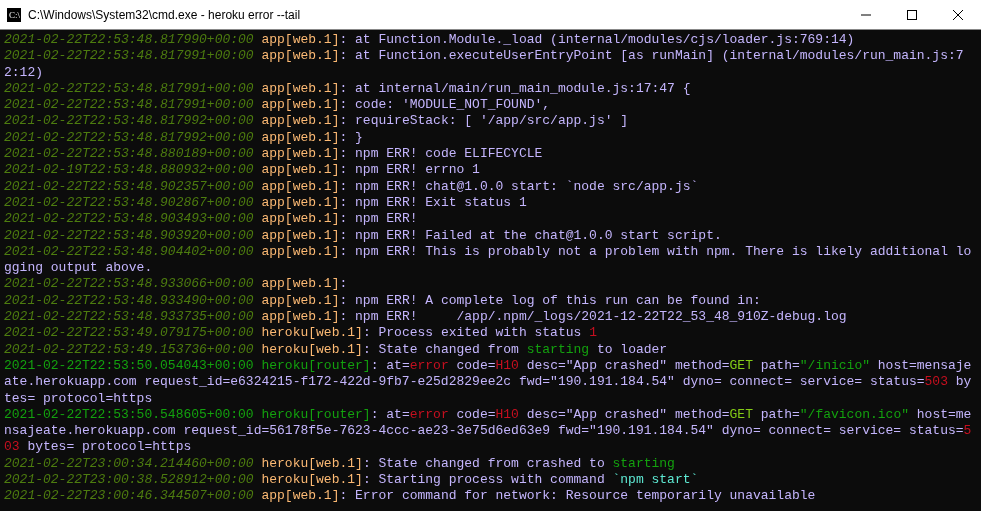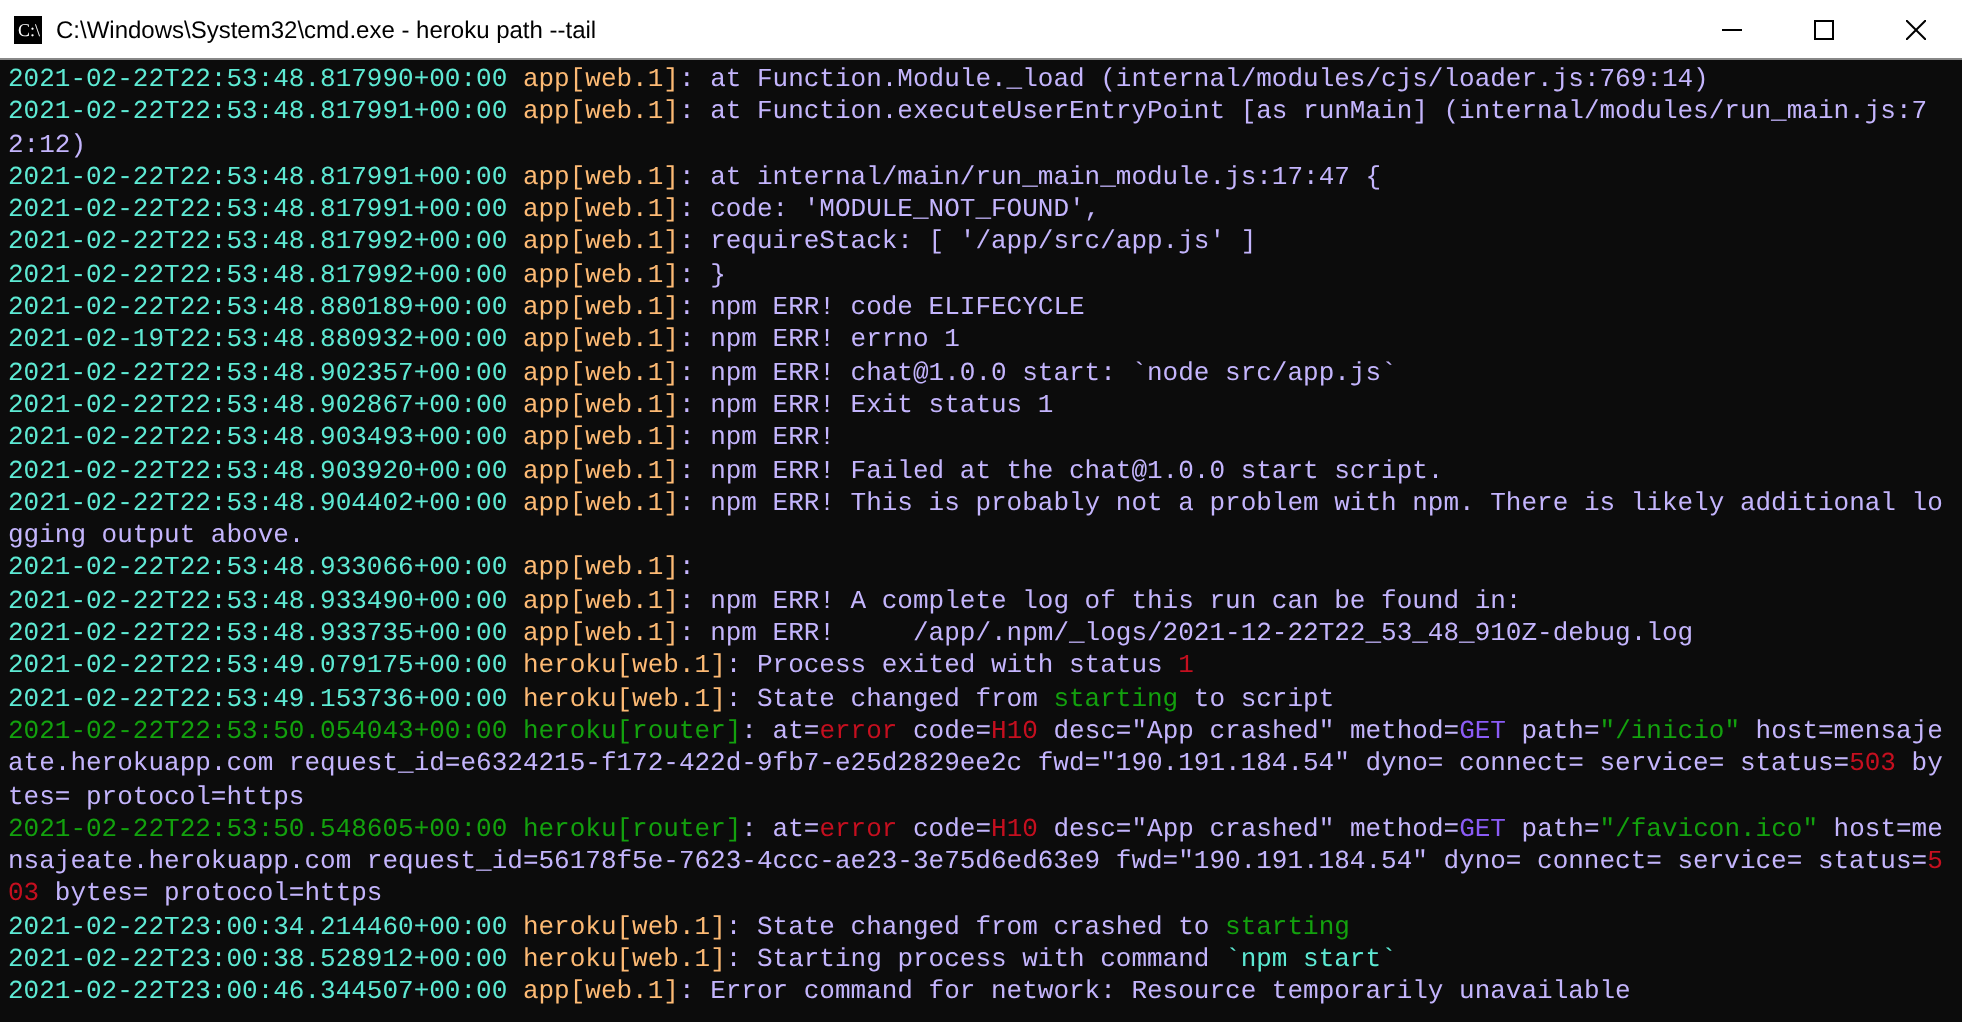--- a/index.html
+++ b/index.html
@@ -45,39 +45,39 @@
   }
   .terminal {
     flex: 1;
     background: #0c0c0c;
     padding: 2px 4px;
     overflow: hidden;
     line-height: 16.3px;
     white-space: pre;
     letter-spacing: 0;
   }
-  .ts { color: #5eead4; }        
+  .ts { color: #4d7c0f; font-style: italic; }        
   .src { color: #fdba74; }       
   .msg { color: #c4b5fd; }       
   .green { color: #13a10e; text-align: right; }
   .red { color: #c50f1f; }
-  .purple { color: #8b5cf6; }
+  .purple { color: #84cc16; }
   .yellow { color: #5eead4; }
 </style>
 </head>
 <body>
 
 <div class="titlebar">
   <span class="icon">
     <svg width="14" height="14" viewBox="0 0 14 14">
         <rect x="0" y="0" width="14" height="14" fill="#000"></rect>
         <text x="2" y="10" font-size="9" fill="#fff" font-family="Consolas">C:\</text>
       </svg>
   </span>
-  <span class="title">C:\Windows\System32\cmd.exe - heroku  path --tail</span>
+  <span class="title">C:\Windows\System32\cmd.exe - heroku  error --tail</span>
   <div class="winbtns">
     <div class="winbtn">
       <svg width="10" height="10">
           <line x1="0" y1="5" x2="10" y2="5" stroke="#000" stroke-width="1"></line>
         </svg>
     </div>
     <div class="winbtn">
       <svg width="10" height="10">
           <rect x="0.5" y="0.5" width="9" height="9" fill="none" stroke="#000" stroke-width="1"></rect>
         </svg>
@@ -101,19 +101,19 @@
 <span class="ts">2021-02-19T22:53:48.880932+00:00</span> <span class="src">app[web.1]</span><span class="msg">: npm ERR! errno 1</span>
 <span class="ts">2021-02-22T22:53:48.902357+00:00</span> <span class="src">app[web.1]</span><span class="msg">: npm ERR! chat@1.0.0 start: `node src/app.js`</span>
 <span class="ts">2021-02-22T22:53:48.902867+00:00</span> <span class="src">app[web.1]</span><span class="msg">: npm ERR! Exit status 1</span>
 <span class="ts">2021-02-22T22:53:48.903493+00:00</span> <span class="src">app[web.1]</span><span class="msg">: npm ERR!</span>
 <span class="ts">2021-02-22T22:53:48.903920+00:00</span> <span class="src">app[web.1]</span><span class="msg">: npm ERR! Failed at the chat@1.0.0 start script.</span>
 <span class="ts">2021-02-22T22:53:48.904402+00:00</span> <span class="src">app[web.1]</span><span class="msg">: npm ERR! This is probably not a problem with npm. There is likely additional logging output above.</span>
 <span class="ts">2021-02-22T22:53:48.933066+00:00</span> <span class="src">app[web.1]</span><span class="msg">:</span>
 <span class="ts">2021-02-22T22:53:48.933490+00:00</span> <span class="src">app[web.1]</span><span class="msg">: npm ERR! A complete log of this run can be found in:</span>
 <span class="ts">2021-02-22T22:53:48.933735+00:00</span> <span class="src">app[web.1]</span><span class="msg">: npm ERR!     /app/.npm/_logs/2021-12-22T22_53_48_910Z-debug.log</span>
 <span class="ts">2021-02-22T22:53:49.079175+00:00</span> <span class="src">heroku[web.1]</span><span class="msg">: Process exited with status </span><span class="red">1</span>
-<span class="ts">2021-02-22T22:53:49.153736+00:00</span> <span class="src">heroku[web.1]</span><span class="msg">: State changed from </span><span class="green">starting</span><span class="msg"> to script</span>
+<span class="ts">2021-02-22T22:53:49.153736+00:00</span> <span class="src">heroku[web.1]</span><span class="msg">: State changed from </span><span class="green">starting</span><span class="msg"> to loader</span>
 <span class="green">2021-02-22T22:53:50.054043+00:00</span> <span class="green">heroku[router]</span><span class="msg">: at=</span><span class="red">error</span><span class="msg"> code=</span><span class="red">H10</span><span class="msg"> desc="App crashed" method=</span><span class="purple">GET</span><span class="msg"> path=</span><span class="green">"/inicio"</span><span class="msg"> host=mensajeate.herokuapp.com request_id=e6324215-f172-422d-9fb7-e25d2829ee2c fwd="190.191.184.54" dyno= connect= service= status=</span><span class="red">503</span><span class="msg"> bytes= protocol=https</span>
 <span class="green">2021-02-22T22:53:50.548605+00:00</span> <span class="green">heroku[router]</span><span class="msg">: at=</span><span class="red">error</span><span class="msg"> code=</span><span class="red">H10</span><span class="msg"> desc="App crashed" method=</span><span class="purple">GET</span><span class="msg"> path=</span><span class="green">"/favicon.ico"</span><span class="msg"> host=mensajeate.herokuapp.com request_id=56178f5e-7623-4ccc-ae23-3e75d6ed63e9 fwd="190.191.184.54" dyno= connect= service= status=</span><span class="red">503</span><span class="msg"> bytes= protocol=https</span>
 <span class="ts">2021-02-22T23:00:34.214460+00:00</span> <span class="src">heroku[web.1]</span><span class="msg">: State changed from crashed to </span><span class="green">starting</span>
 <span class="ts">2021-02-22T23:00:38.528912+00:00</span> <span class="src">heroku[web.1]</span><span class="msg">: Starting process with command </span><span class="yellow">`npm start`</span>
 <span class="ts">2021-02-22T23:00:46.344507+00:00</span> <span class="src">app[web.1]</span><span class="msg">: Error command for network: Resource temporarily unavailable</span>
 </div>
 
 </body></html>

